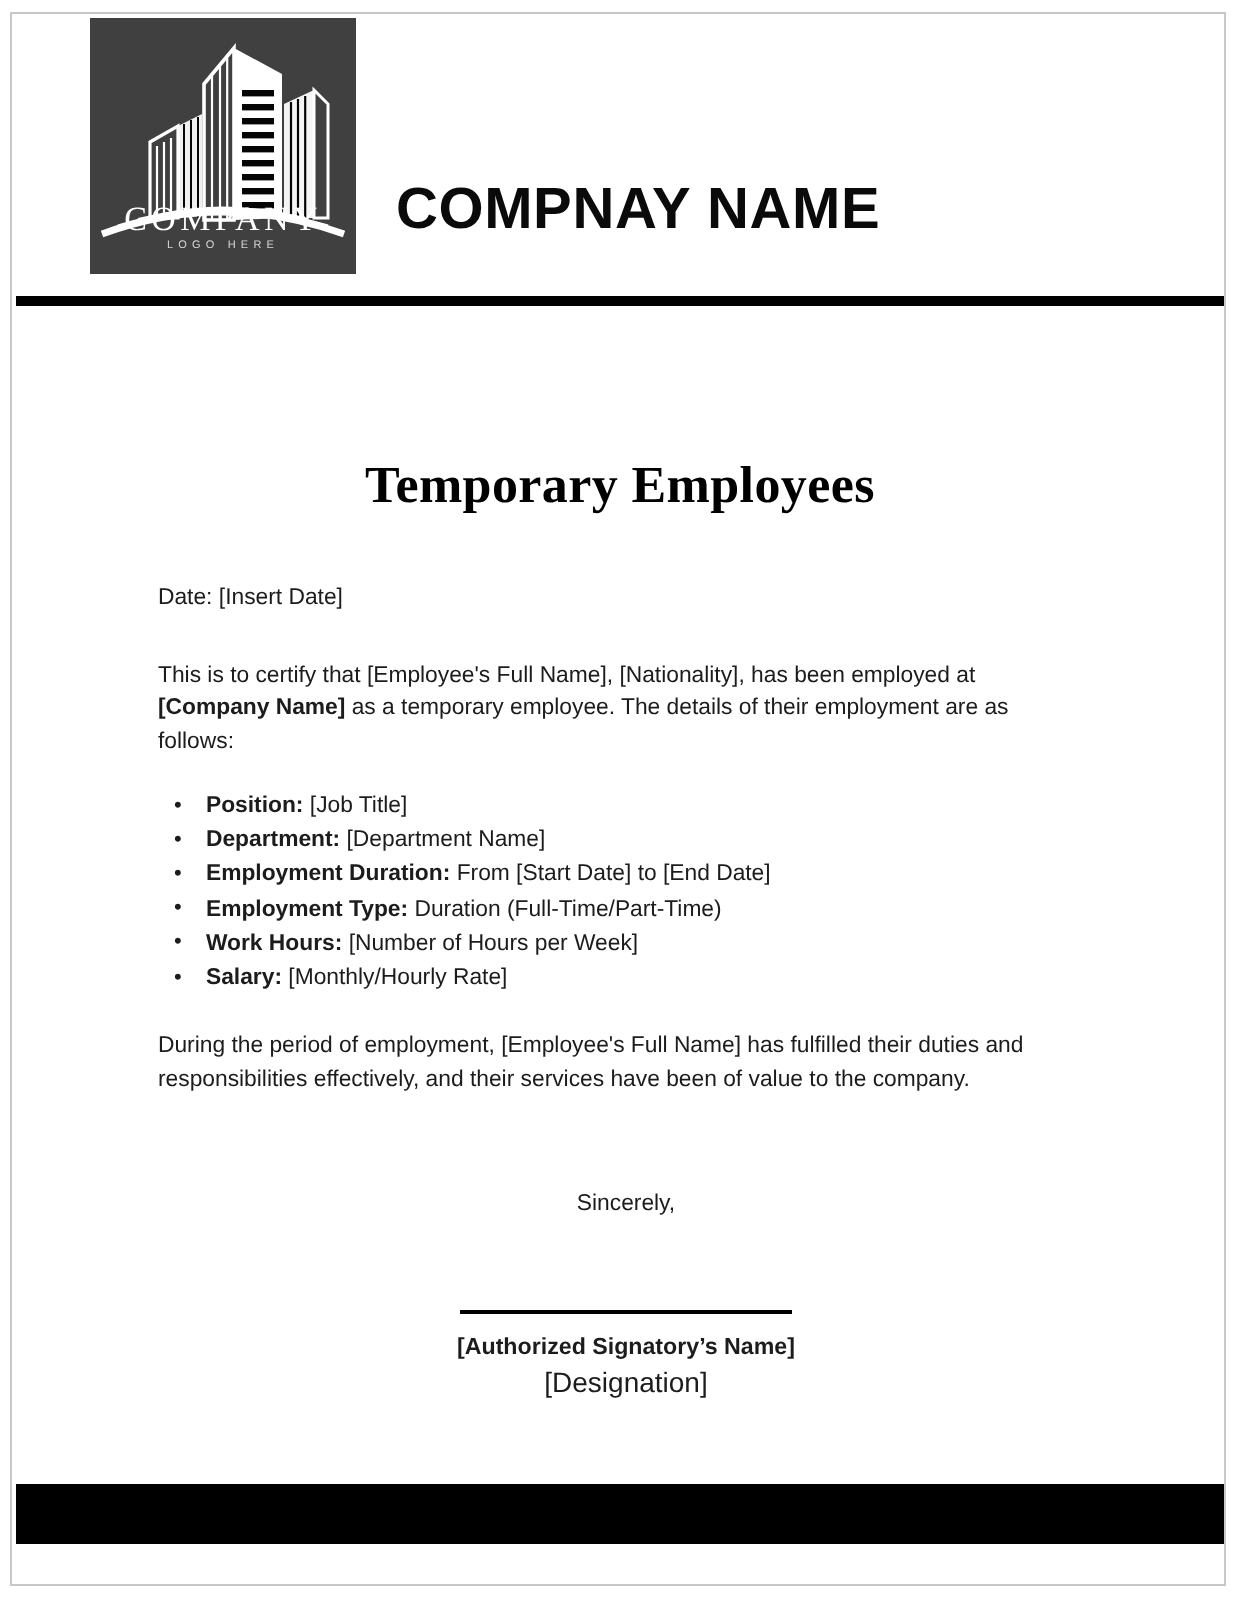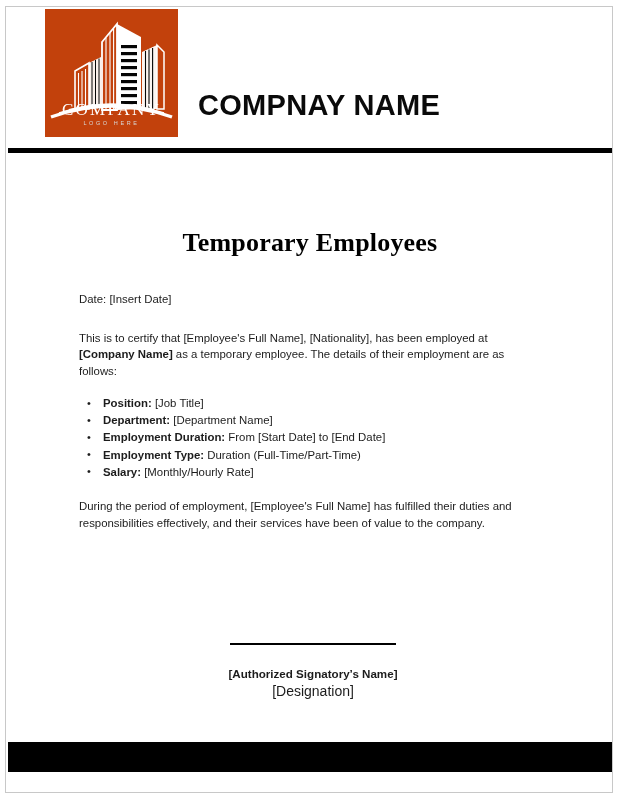--- a/index.html
+++ b/index.html
@@ -34,21 +34,21 @@
     top: 0;
     width: 100%;
     height: 136px;
   }
   .logo-box {
     position: absolute;
     left: 39px;
     top: 2px;
     width: 133px;
     height: 128px;
-    background: #c2410c;
+    background: #404040;
     overflow: hidden;
   }
   .logo-art {
     position: absolute;
     left: 0;
     top: 0;
     width: 133px;
     height: 128px;
   }
   .logo-word {
@@ -155,21 +155,21 @@
   }
   .sincerely { display: block; }
   .sig-line {
     width: 166px;
     height: 1.6px;
     background: #000000;
     margin: 47px auto 0 auto;
   }
   .sig-name {
     display: block;
-    margin-top: 22px;
+    margin-top: 10px;
     font-weight: bold;
     font-size: 11.6px;
   }
   .sig-role {
     display: block;
     margin-top: 3px;
     font-size: 14px;
   }
 
   
@@ -265,30 +265,35 @@
       </li>
       <li>
         <span class="lbl">Employment Duration:</span>
         <span>From [Start Date] to [End Date]</span>
       </li>
       <li>
         <span class="lbl">Employment Type:</span>
         <span>Duration (Full-Time/Part-Time)</span>
       </li>
       <li>
+        <span class="lbl">Work Hours:</span>
+        <span>[Number of Hours per Week]</span>
+      </li>
+      <li>
         <span class="lbl">Salary:</span>
         <span>[Monthly/Hourly Rate]</span>
       </li>
     </ul>
 
     <p class="para">During the period of employment, [Employee's Full Name] has fulfilled their duties and responsibilities effectively, and their services have been of value to the company.</p>
 
   </div>
 
   <div class="sig-block">
+    <span class="sincerely">Sincerely,</span>
     <div class="sig-line"></div>
     <span class="sig-name">[Authorized Signatory’s Name]</span>
     <span class="sig-role">[Designation]</span>
   </div>
 
   <div class="footer-bar"></div>
 
 </div>
 
 </body></html>

